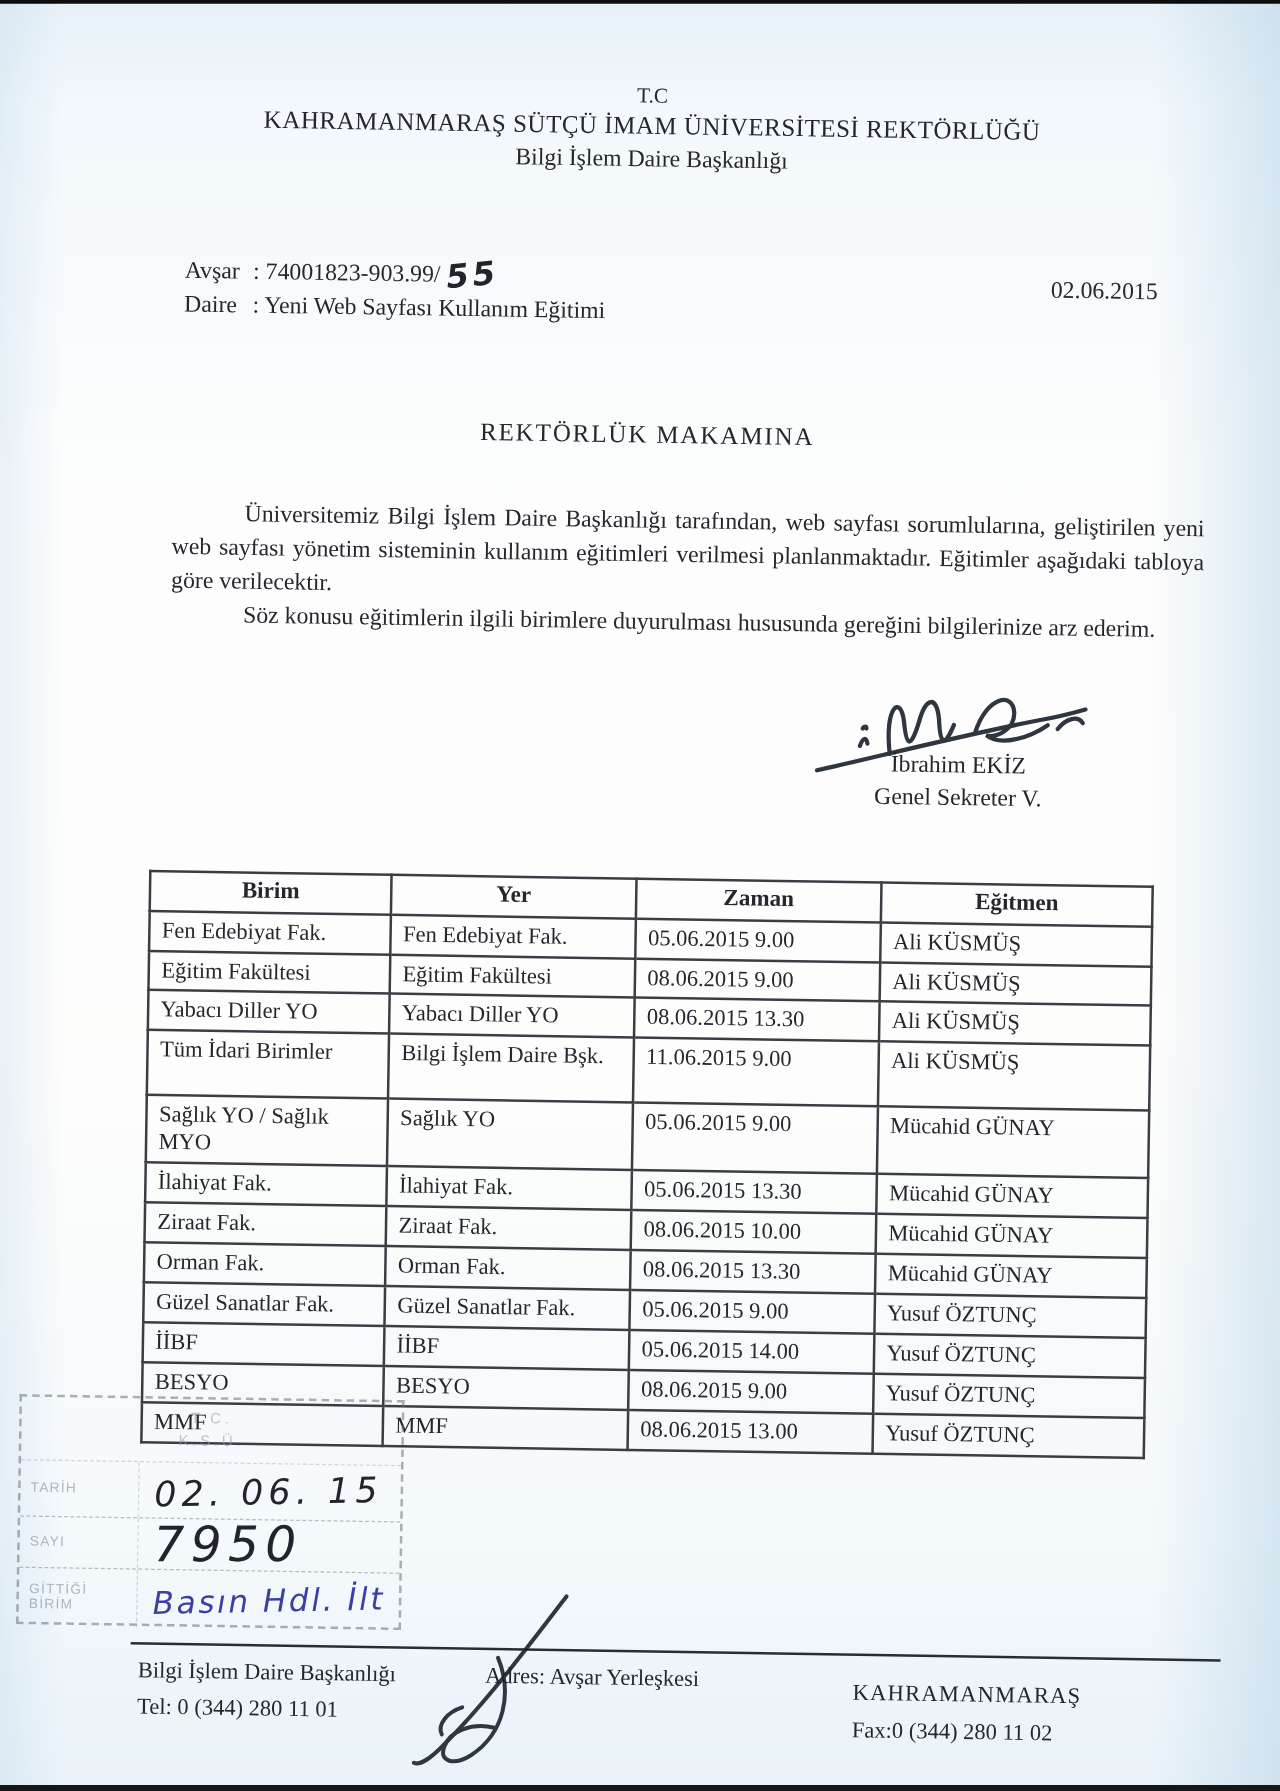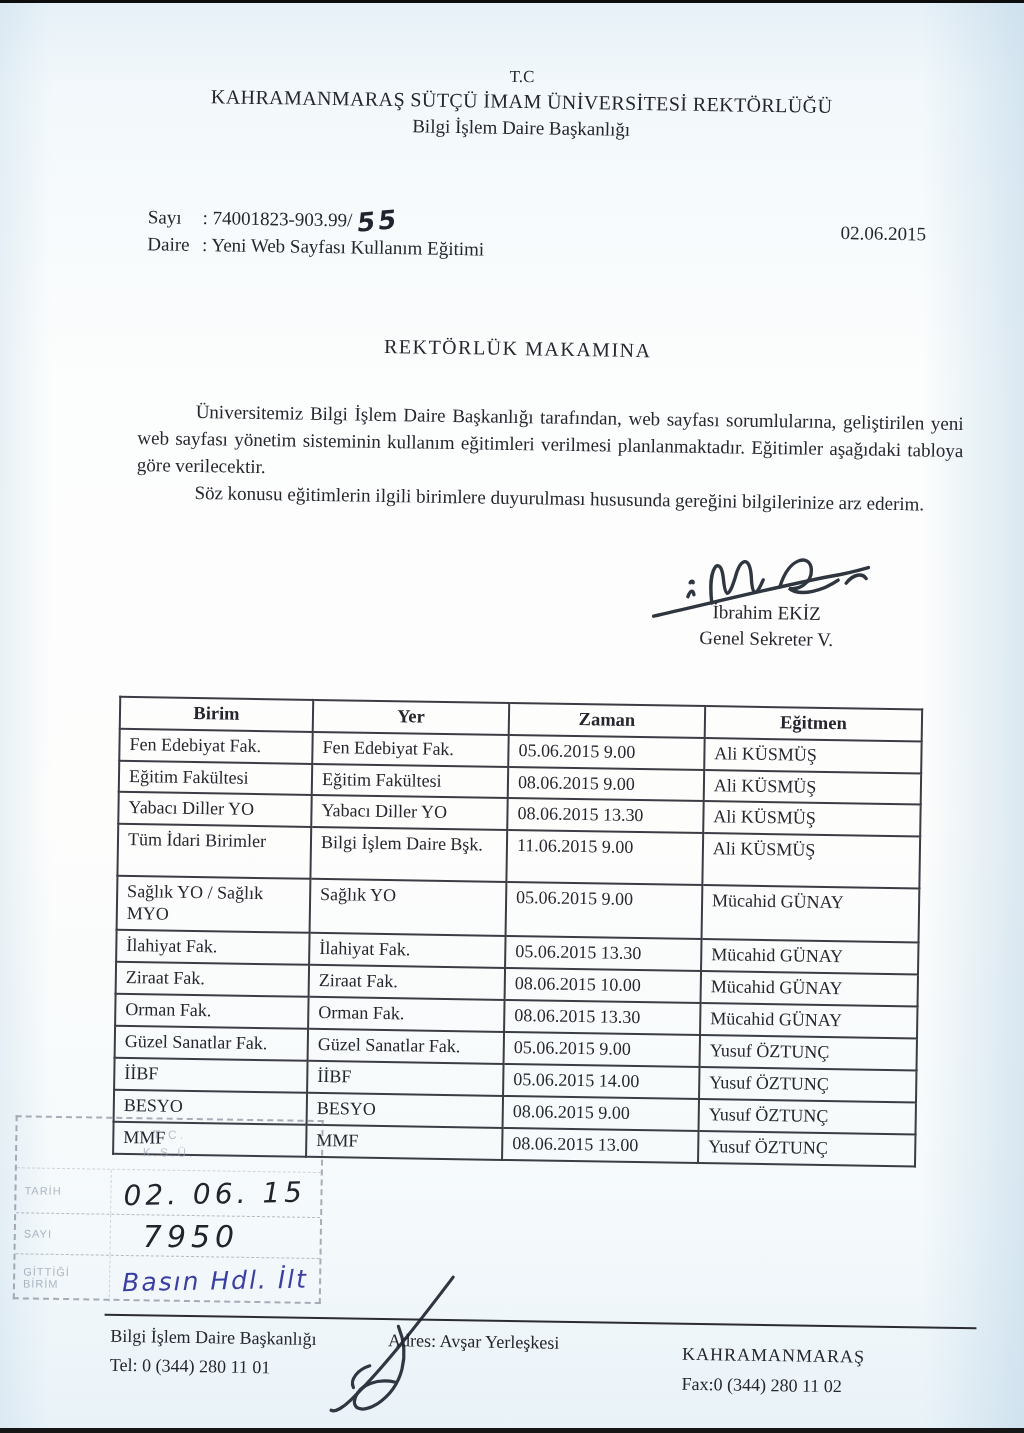--- a/index.html
+++ b/index.html
@@ -46,21 +46,21 @@
     border:2px dashed rgba(105,112,128,.55);font-family:"Liberation Sans","DejaVu Sans",sans-serif;}
   .stamp-head{height:44px;text-align:center;color:#94a1b1;opacity:.6;font-size:12px;
     letter-spacing:3px;line-height:1.5;padding-top:6px;border-bottom:1px dashed rgba(105,112,128,.45);}
   .stamp-row{display:flex;border-bottom:1px dashed rgba(105,112,128,.45);align-items:center;}
   .stamp-row:last-child{border-bottom:none;}
   .stamp-label{width:86px;flex:0 0 86px;font-size:11px;letter-spacing:1px;color:#7f8a9b;opacity:.6;
     padding-left:8px;border-right:1px dashed rgba(105,112,128,.45);align-self:stretch;display:flex;align-items:center;}
   .stamp-val{flex:1;padding-left:12px;white-space:nowrap;}
   .stamp-row.r1{height:44px;} .stamp-row.r2{height:40px;} .stamp-row.r3{height:46px;}
   .hv-date{font-size:28px;letter-spacing:4px;transform:rotate(-2deg);display:inline-block;}
-  .hv-num{font-size:30px;letter-spacing:5px;transform:rotate(-1deg);display:inline-block;margin-left:20px;}
+  .hv-num{font-size:39px;letter-spacing:5px;transform:rotate(-1deg);display:inline-block;}
   .hv-blue{font-size:25px;letter-spacing:2px;color:#3b3fa3;transform:rotate(-2deg);display:inline-block;}
 
   .paraph{position:absolute;top:1272px;left:310px;z-index:5;}
 
   .footer-rule{position:absolute;top:1320px;left:114px;width:872px;border-top:2px solid #2b2b32;}
   .f-left{position:absolute;top:1328px;left:120px;font-size:18px;line-height:1.6;}
   .f-center{position:absolute;top:1332px;left:398px;font-size:18px;}
   .f-right{position:absolute;top:1337px;left:692px;font-size:18px;line-height:1.65;}
   .f-city{letter-spacing:1px;}
 </style>
@@ -73,21 +73,21 @@
 
   <div class="content">
 
     <div class="letterhead">
       <div class="lh1">T.C</div>
       <div class="lh2">KAHRAMANMARAŞ SÜTÇÜ İMAM ÜNİVERSİTESİ REKTÖRLÜĞÜ</div>
       <div class="lh3">Bilgi İşlem Daire Başkanlığı</div>
     </div>
 
     <div class="meta-line" style="top:205px;">
-      <span class="meta-label">Sayı</span>
+      <span class="meta-label">Avşar</span>
       <span>: 74001823-903.99/</span>
       <span class="hand hand-55">55</span>
     </div>
     <div class="meta-line" style="top:239px;">
       <span class="meta-label">Daire</span>
       <span>:  Yeni Web Sayfası Kullanım Eğitimi</span>
     </div>
     <div class="doc-date">02.06.2015</div>
 
     <h2 class="salutation">REKTÖRLÜK MAKAMINA</h2>

